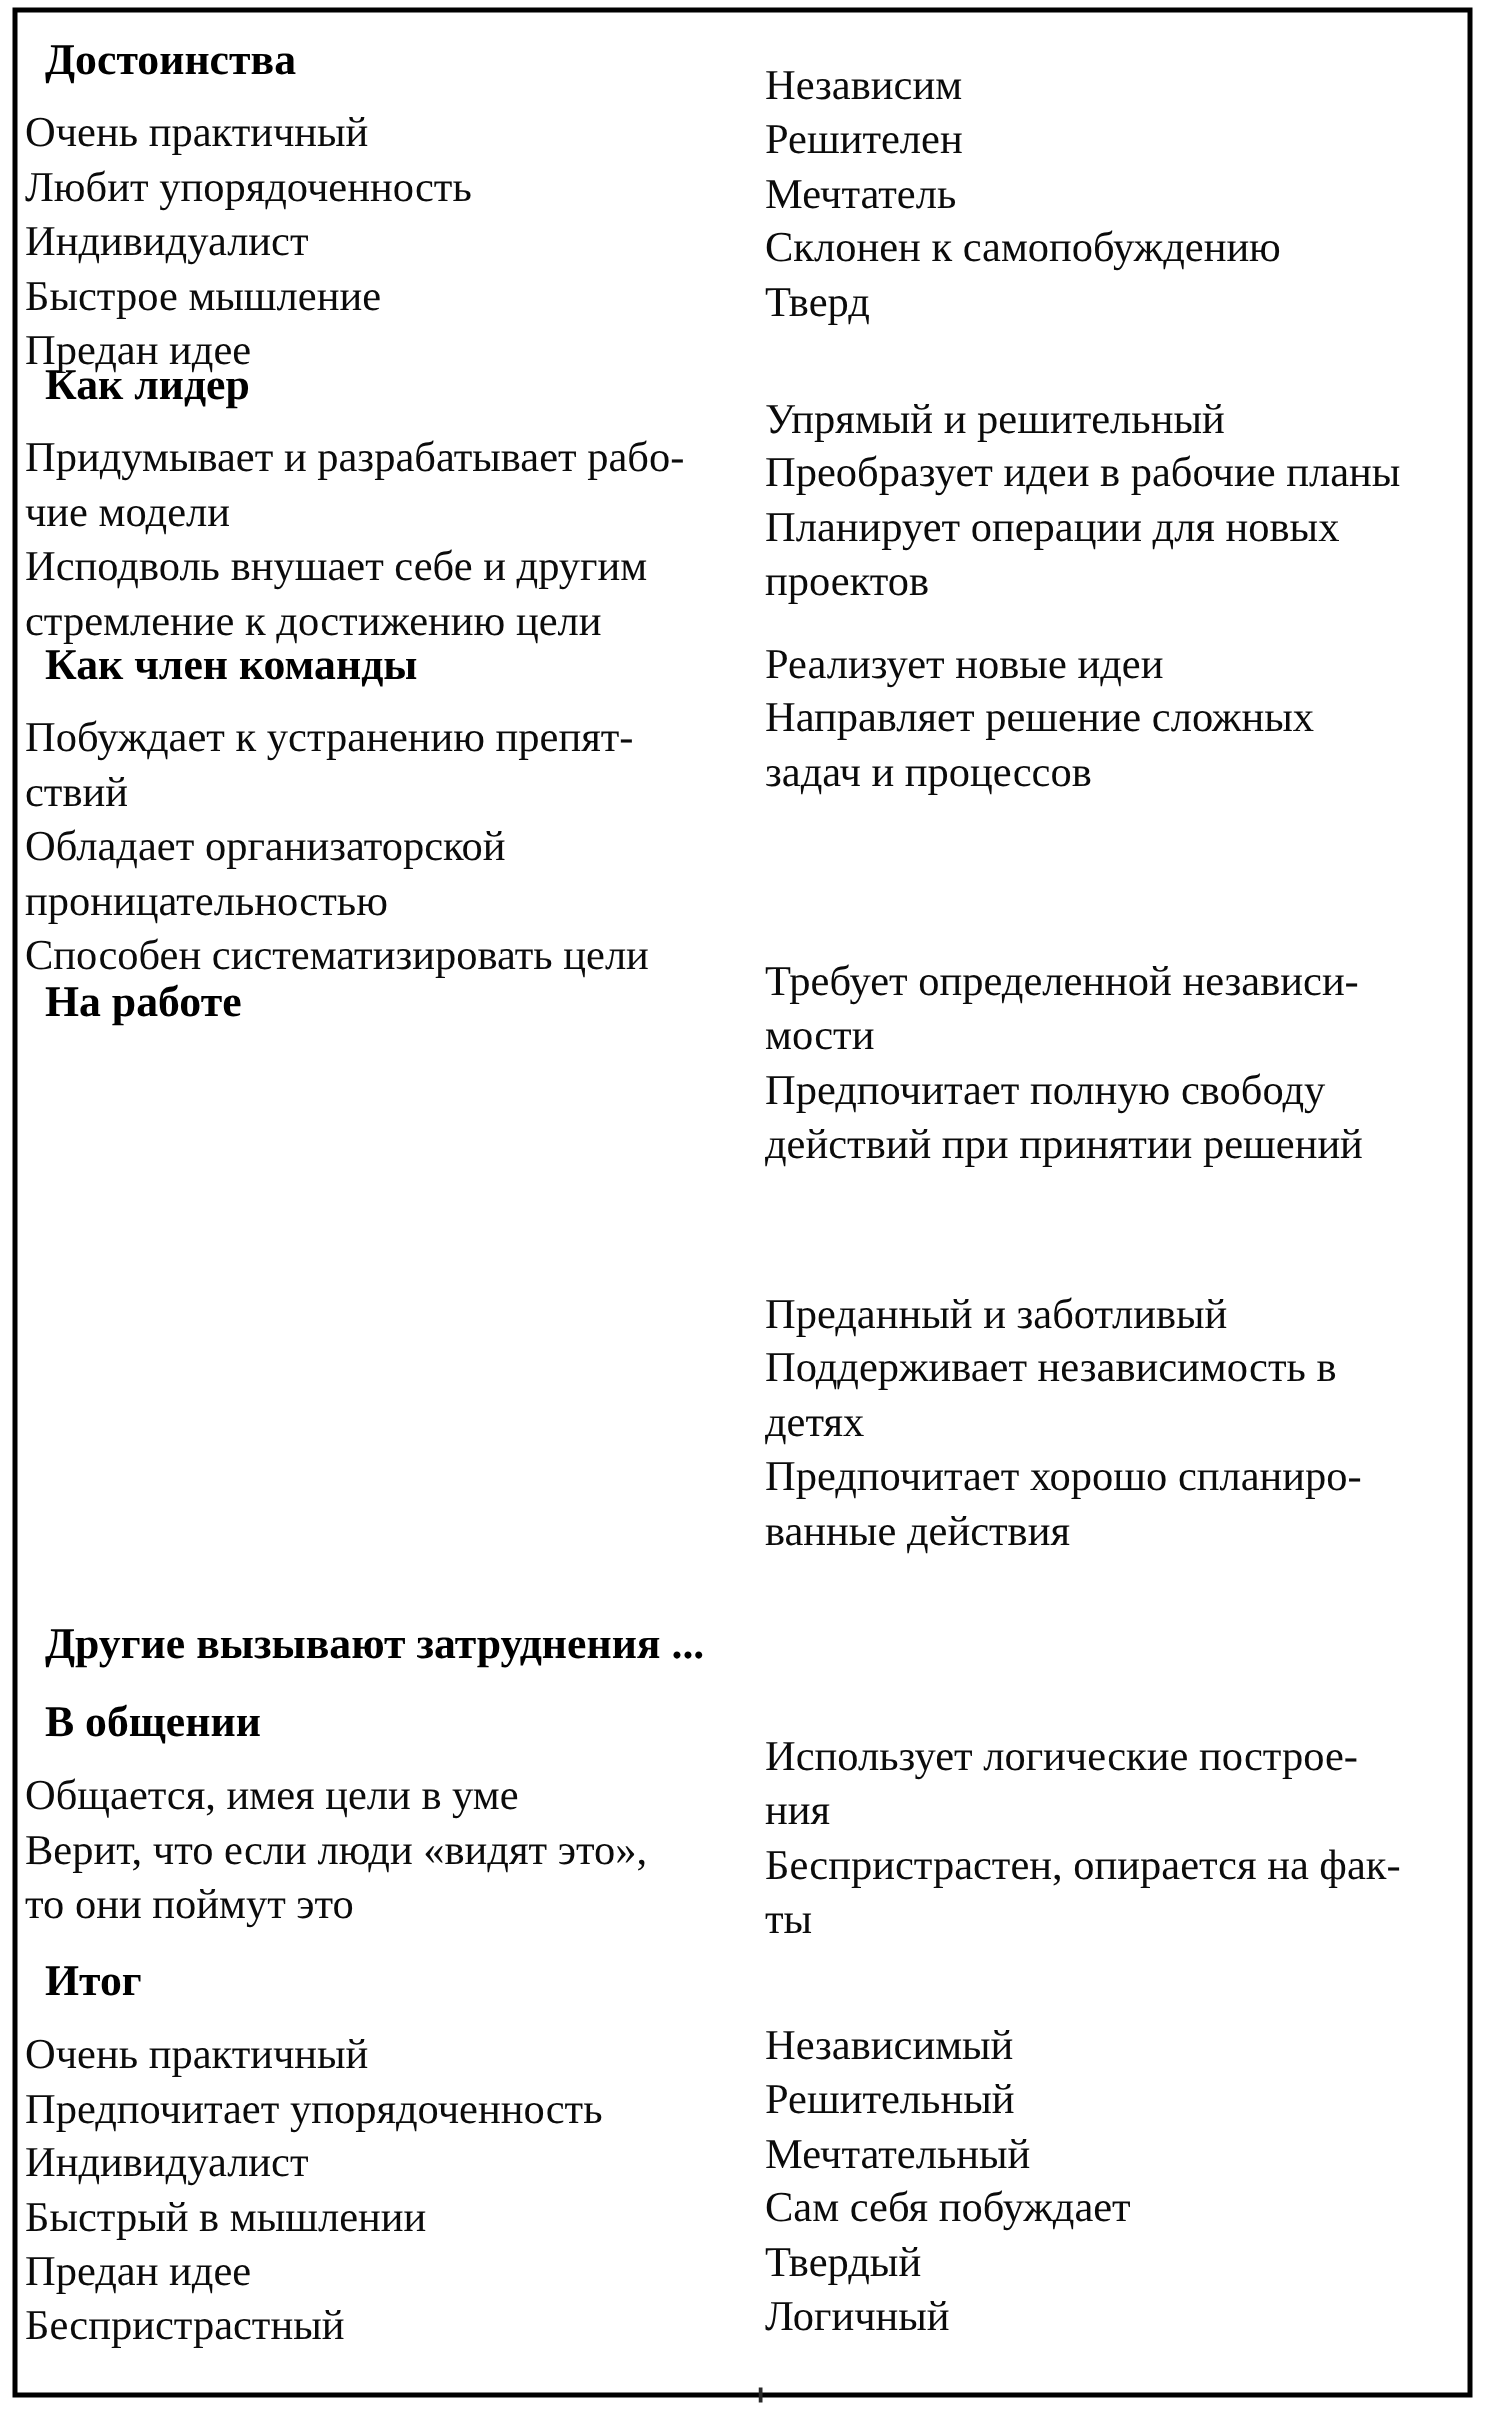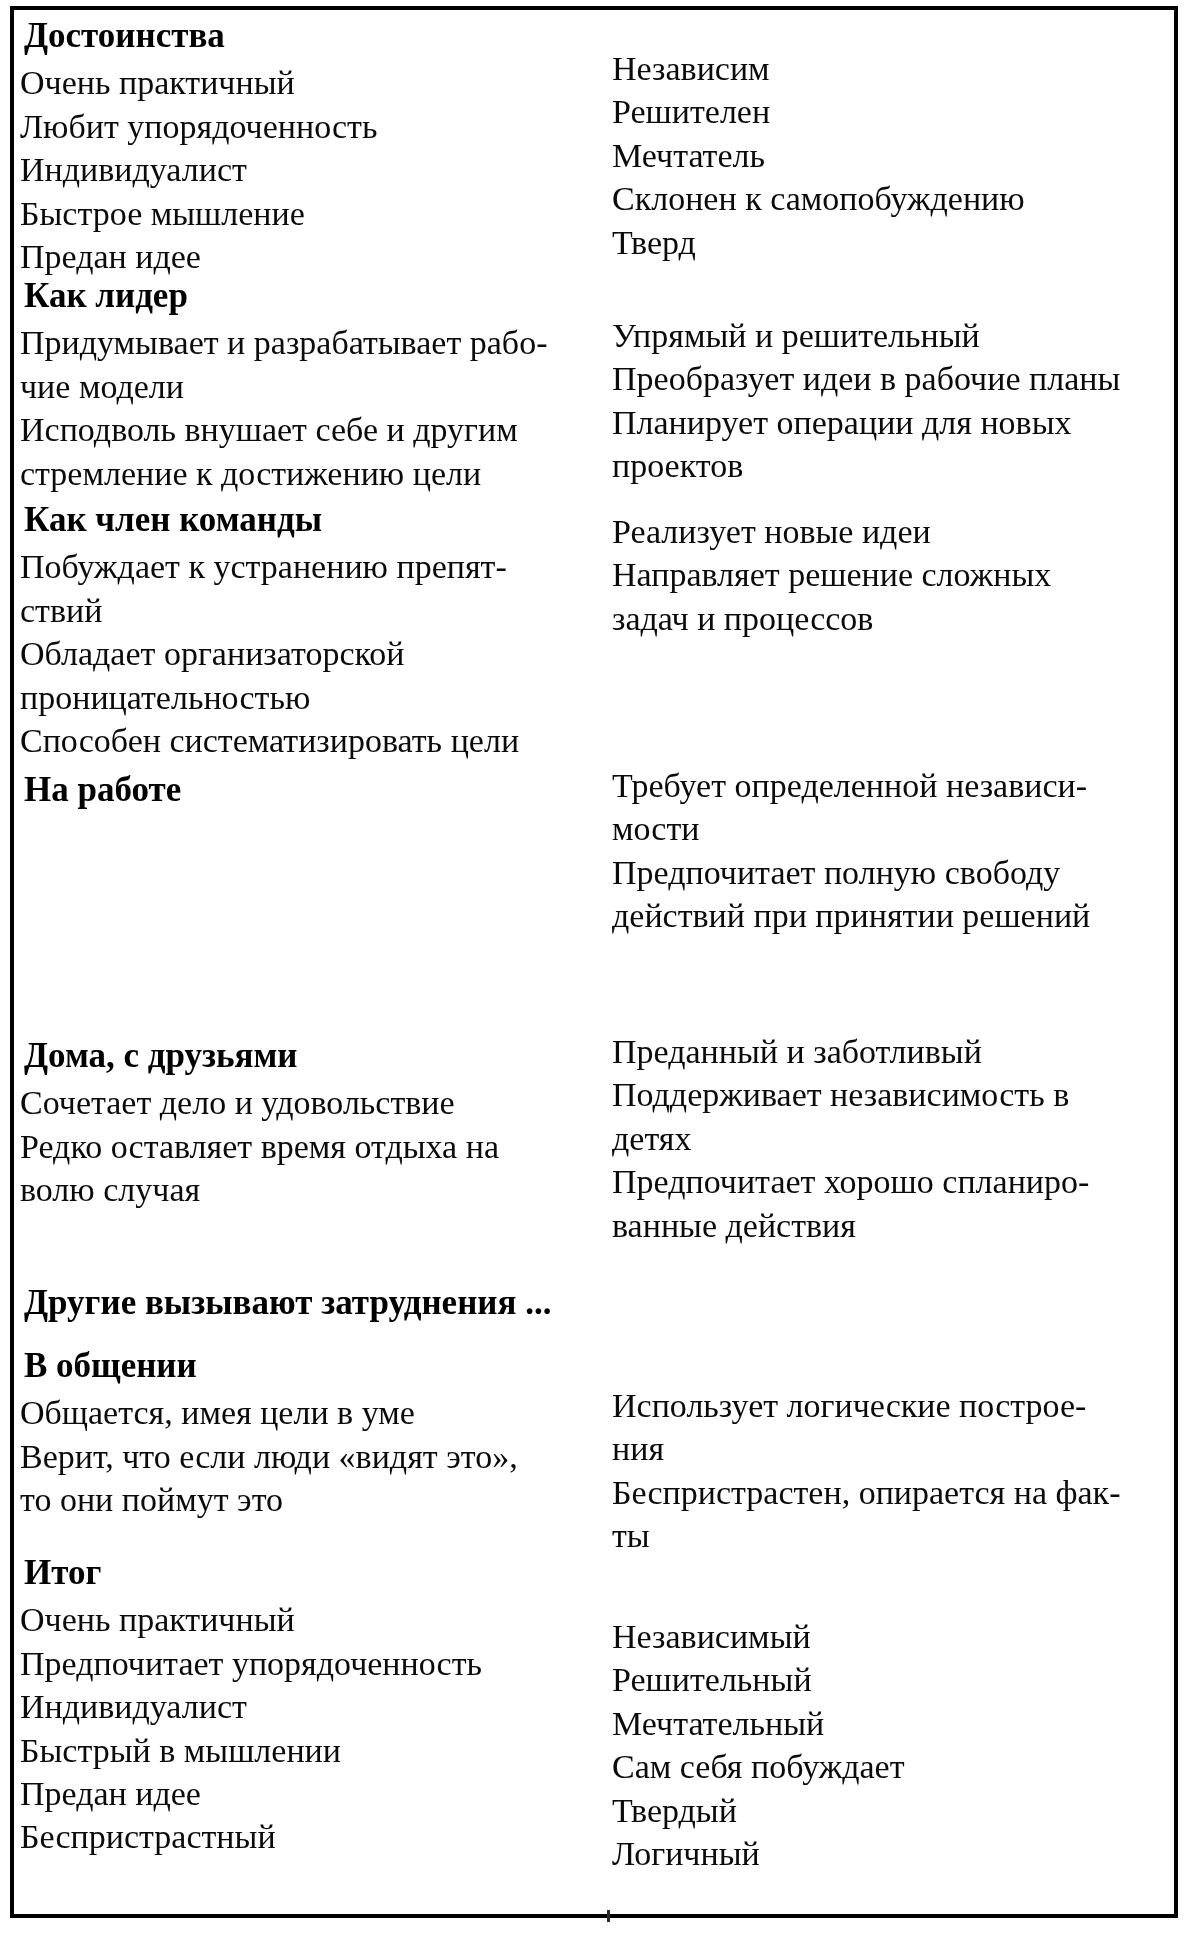--- a/index.html
+++ b/index.html
@@ -26,21 +26,21 @@
   }
   .blk {
     position: absolute;
     white-space: nowrap;
   }
   .blk.left  { left: 6px;  width: 588px; }
   .blk.right { left: 598px; width: 556px; }
   .h {
     font-weight: bold;
     font-size: 35px;
-    margin: 4px;
+    margin: 16px;
     padding: 0;
     line-height: 43.4px;
     color: #000000;
   }
   .line { line-height: 43.4px; }
   .artifact {
     position: absolute;
     left: 593px;
     bottom: -8px;
     width: 3px;
@@ -106,28 +106,20 @@
   <div class="blk left" style="top:754px">
     <div class="h">На работе</div>
   </div>
   <div class="blk right" style="top:754px">
       <div class="line">Требует определенной независи-</div>
       <div class="line">мости</div>
       <div class="line">Предпочитает полную свободу</div>
       <div class="line">действий при принятии решений</div>
     </div>
 
-  <div class="blk left" style="top:1020px">
-    <div class="h">Дома, с друзьями</div>
-    <div>
-        <div class="line">Сочетает дело и удовольствие</div>
-        <div class="line">Редко оставляет время отдыха на</div>
-        <div class="line">волю случая</div>
-      </div>
-  </div>
   <div class="blk right" style="top:1020px">
       <div class="line">Преданный и заботливый</div>
       <div class="line">Поддерживает независимость в</div>
       <div class="line">детях</div>
       <div class="line">Предпочитает хорошо спланиро-</div>
       <div class="line">ванные действия</div>
     </div>
 
   <div class="blk left" style="top:1267px">
     <div class="h">Другие вызывают затруднения ...</div>

